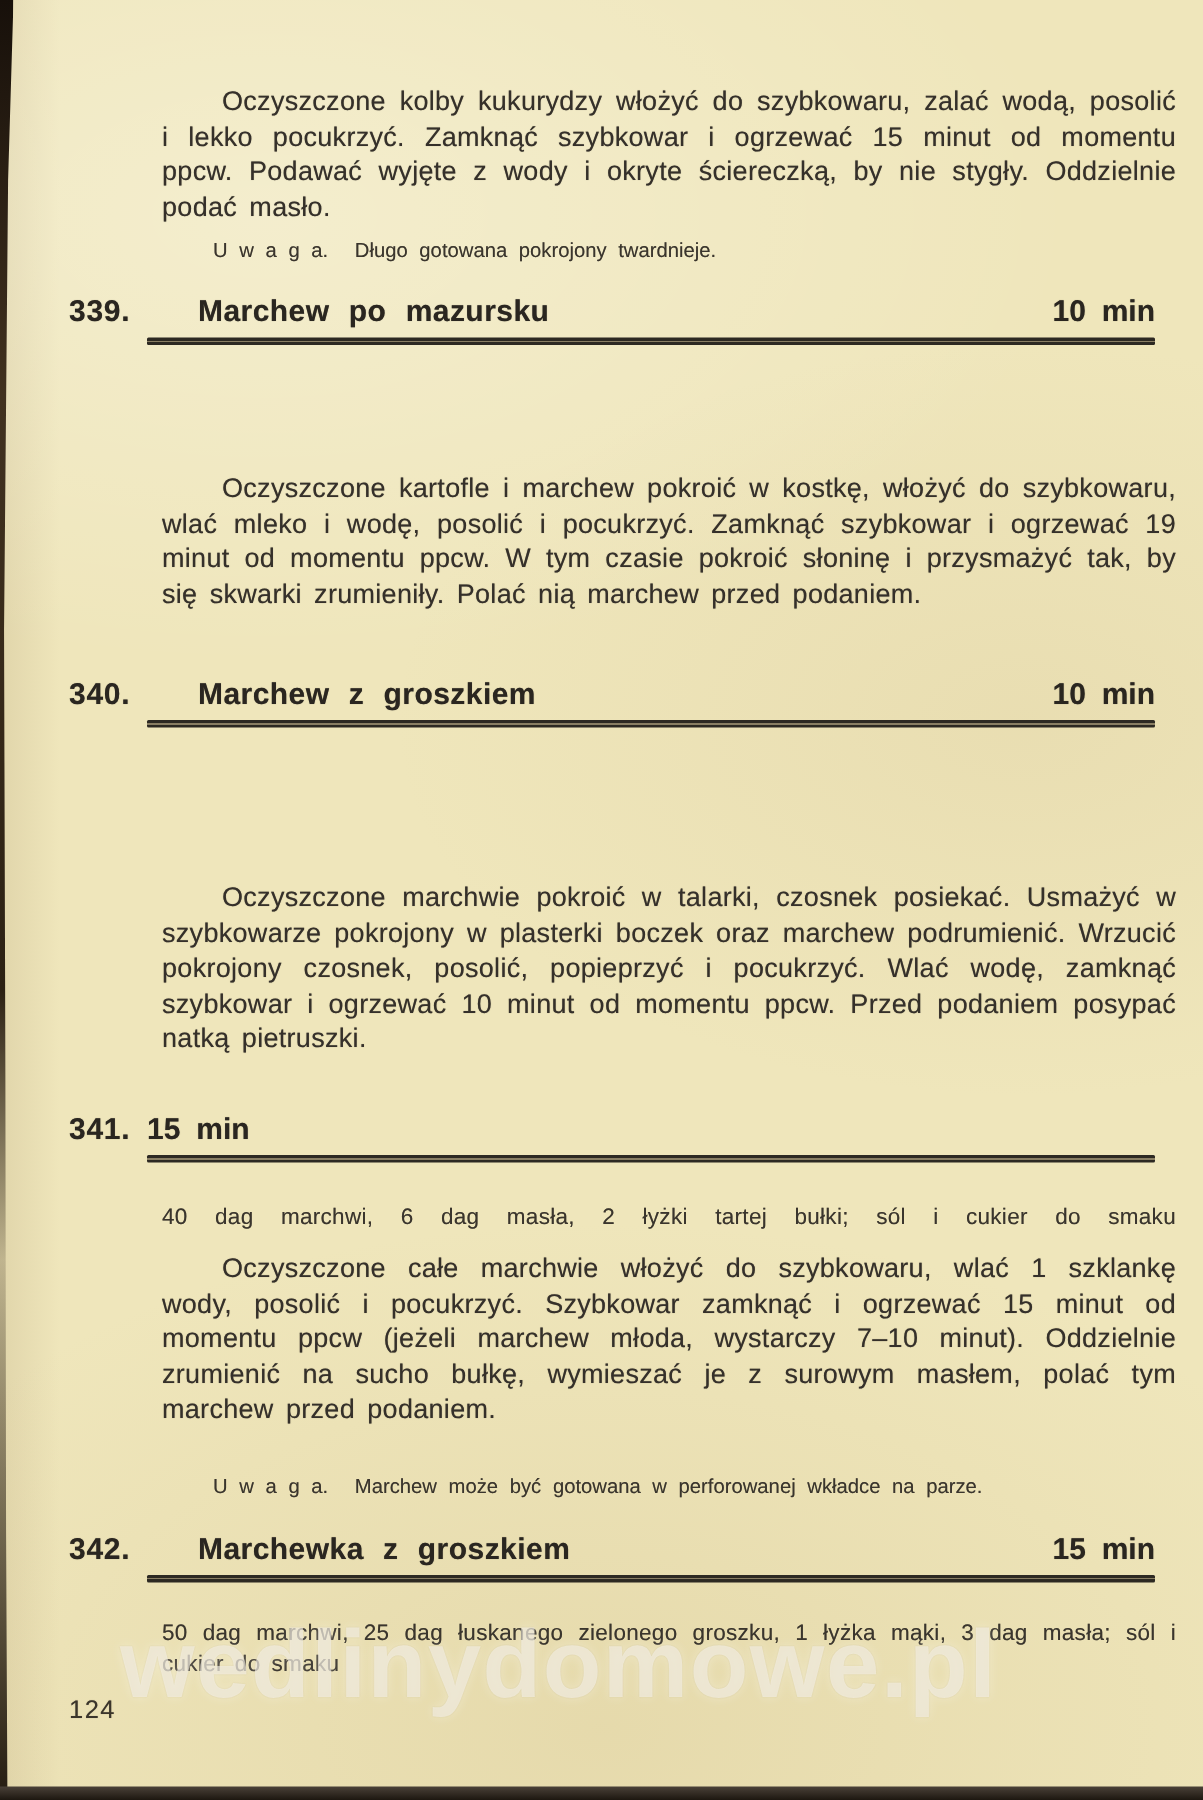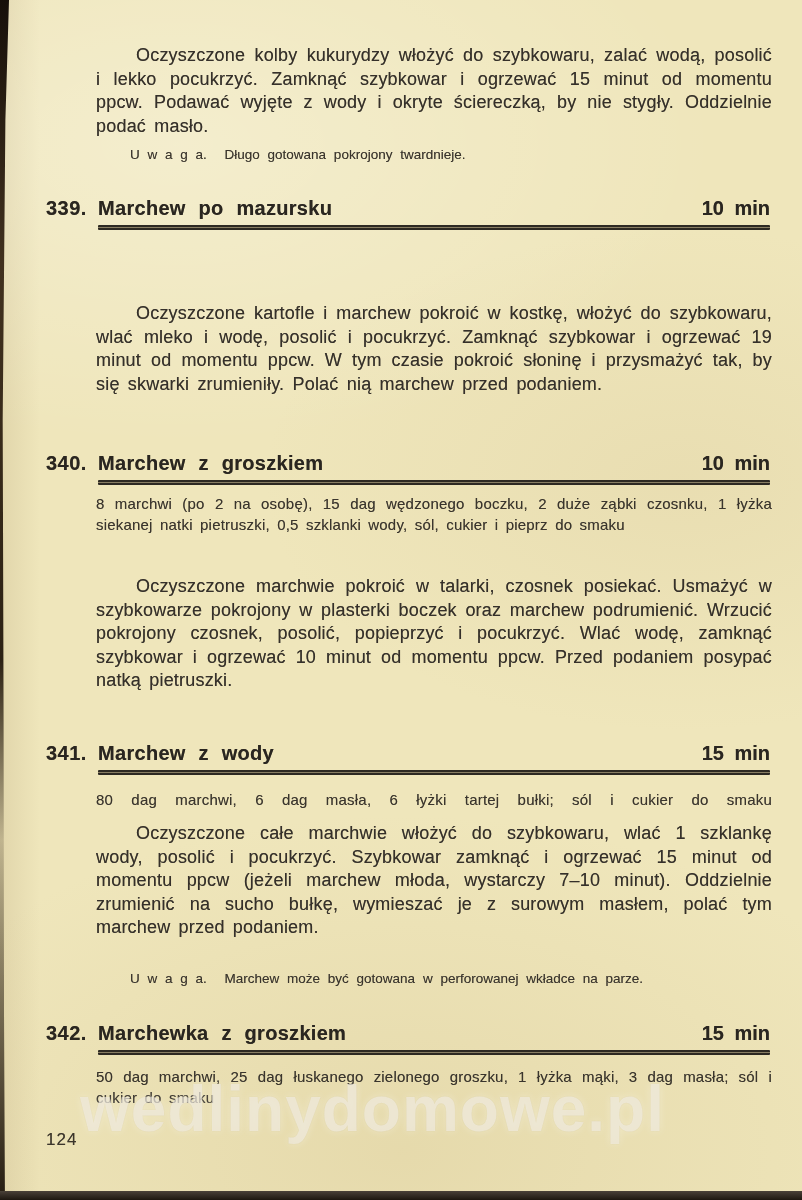--- a/index.html
+++ b/index.html
@@ -19,21 +19,21 @@
       radial-gradient(850px 520px at 50% 96%, rgba(203,183,128,0.26), rgba(203,183,128,0) 65%),
       linear-gradient(90deg, rgba(120,90,50,0.12), rgba(120,90,50,0) 5%);
     color: #322d25;
     overflow: hidden;
   }
   .abs { position: absolute; }
   .col  { left: 96px;  width: 676px; }
   .hcol { left: 98px;  width: 672px; }
   .ncol { left: 130px; width: 624px; }
 
-  p { margin: 0; }
+  p { margin: 12px; }
   .body {
     font-size: 18px;
     line-height: 23.5px;
     text-align: justify;
     letter-spacing: 0.2px;
     word-spacing: 3px;
     color: #35302a;
     text-shadow: 0 0 0.5px rgba(50,45,37,0.55);
   }
   .indent { text-indent: 40px; }
@@ -62,21 +62,21 @@
     display: flex; flex-wrap: wrap;
     justify-content: space-between; align-items: baseline;
     font-weight: 700; font-size: 20px; line-height: 25px;
     color: #2a2620;
     text-shadow: 0 0 0.5px rgba(42,38,32,0.6);
   }
   .heading .num {
     position: absolute; left: -52px; top: 0;
     letter-spacing: 0.5px;
   }
-  .heading .title { letter-spacing: 0.3px; word-spacing: 7px; }
+  .heading .title { letter-spacing: 0.3px; word-spacing: 7px; margin-left: 34px; }
   .heading .time  { word-spacing: 5px; }
   .rule {
     width: 100%; height: 5px; margin-top: 4px;
     background: linear-gradient(to bottom, #2d2922 0 2px, #897e63 2px 3px, #2d2922 3px 5px);
     border-radius: 1px;
   }
 
   .pagenum {
     font-size: 17px; font-weight: 500; letter-spacing: 1px;
     color: #3b352b;
@@ -121,30 +121,28 @@
     <div class="rule"></div>
   </div>
   <p class="abs col body indent" style="top:302px">Oczyszczone kartofle i marchew pokroić w kostkę, włożyć do szybkowaru, wlać mleko i wodę, posolić i pocukrzyć. Zamknąć szybkowar i ogrzewać 19 minut od momentu ppcw. W tym czasie pokroić słoninę i przysmażyć tak, by się skwarki zrumieniły. Polać nią marchew przed podaniem.</p>
 
   <div class="abs hcol heading" style="top:451px">
     <span class="num">340.</span>
     <span class="title">Marchew z groszkiem</span>
     <span class="time">10 min</span>
     <div class="rule"></div>
   </div>
-  <p class="abs col ing" style="top:493px">8 marchwi (po 2 na osobę), 15 dag wędzonego boczku, 2 duże ząbki czosnku, 1 łyżka siekanej natki pietruszki, 0,5 szklanki wody, sól, cukier i pieprz do smaku</p>
   <p class="abs col body indent" style="top:575px">Oczyszczone marchwie pokroić w talarki, czosnek posiekać. Usmażyć w szybkowarze pokrojony w plasterki boczek oraz marchew podrumienić. Wrzucić pokrojony czosnek, posolić, popieprzyć i pocukrzyć. Wlać wodę, zamknąć szybkowar i ogrzewać 10 minut od momentu ppcw. Przed podaniem posypać natką pietruszki.</p>
 
   <div class="abs hcol heading" style="top:741px">
     <span class="num">341.</span>
-    <span class="title">Marchew z wody</span>
     <span class="time">15 min</span>
     <div class="rule"></div>
   </div>
-  <p class="abs col ing justify-last" style="top:789px">80 dag marchwi, 6 dag masła, 6 łyżki tartej bułki; sól i cukier do smaku</p>
+  <p class="abs col ing justify-last" style="top:789px">40 dag marchwi, 6 dag masła, 2 łyżki tartej bułki; sól i cukier do smaku</p>
   <p class="abs col body indent" style="top:822px">Oczyszczone całe marchwie włożyć do szybkowaru, wlać 1 szklankę wody, posolić i pocukrzyć. Szybkowar zamknąć i ogrzewać 15 minut od momentu ppcw (jeżeli marchew młoda, wystarczy 7–10 minut). Oddzielnie zrumienić na sucho bułkę, wymieszać je z surowym masłem, polać tym marchew przed podaniem.</p>
   <p class="abs ncol note" style="top:970px">
     <span class="note-label">U w a g a.</span>
     <span>Marchew może być gotowana w perforowanej wkładce na parze.</span>
   </p>
 
   <div class="abs hcol heading" style="top:1021px">
     <span class="num">342.</span>
     <span class="title">Marchewka z groszkiem</span>
     <span class="time">15 min</span>

